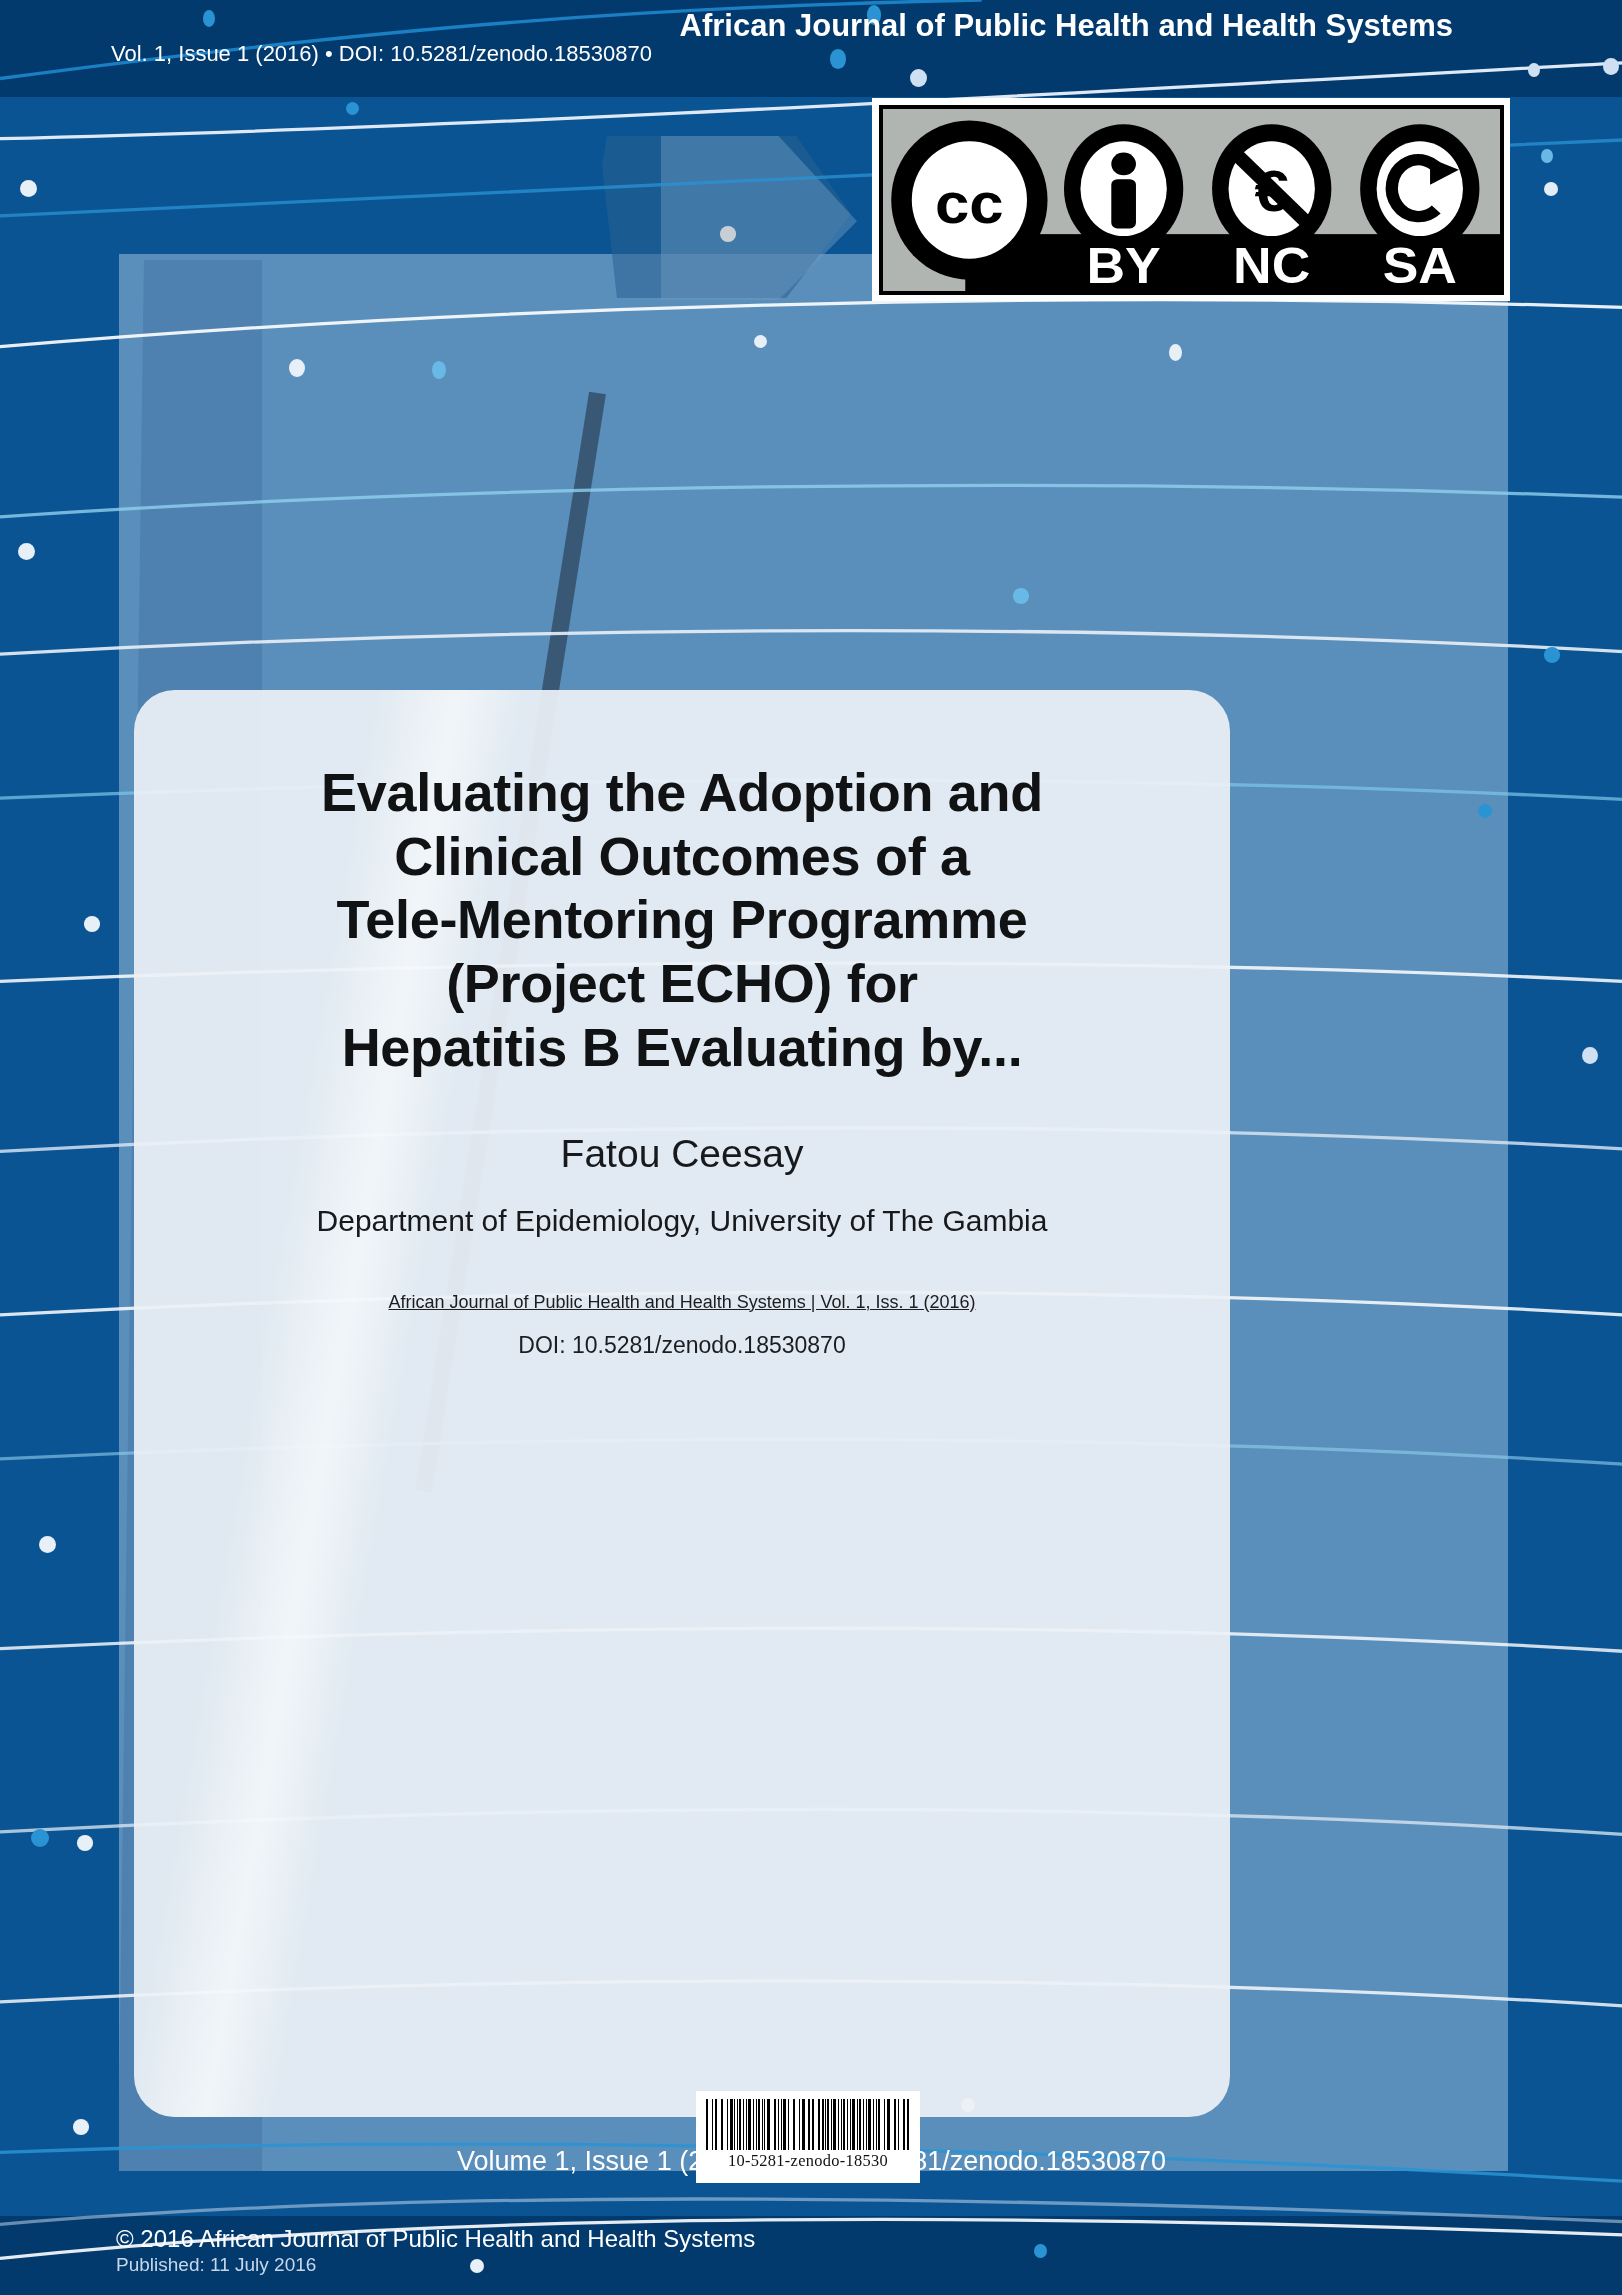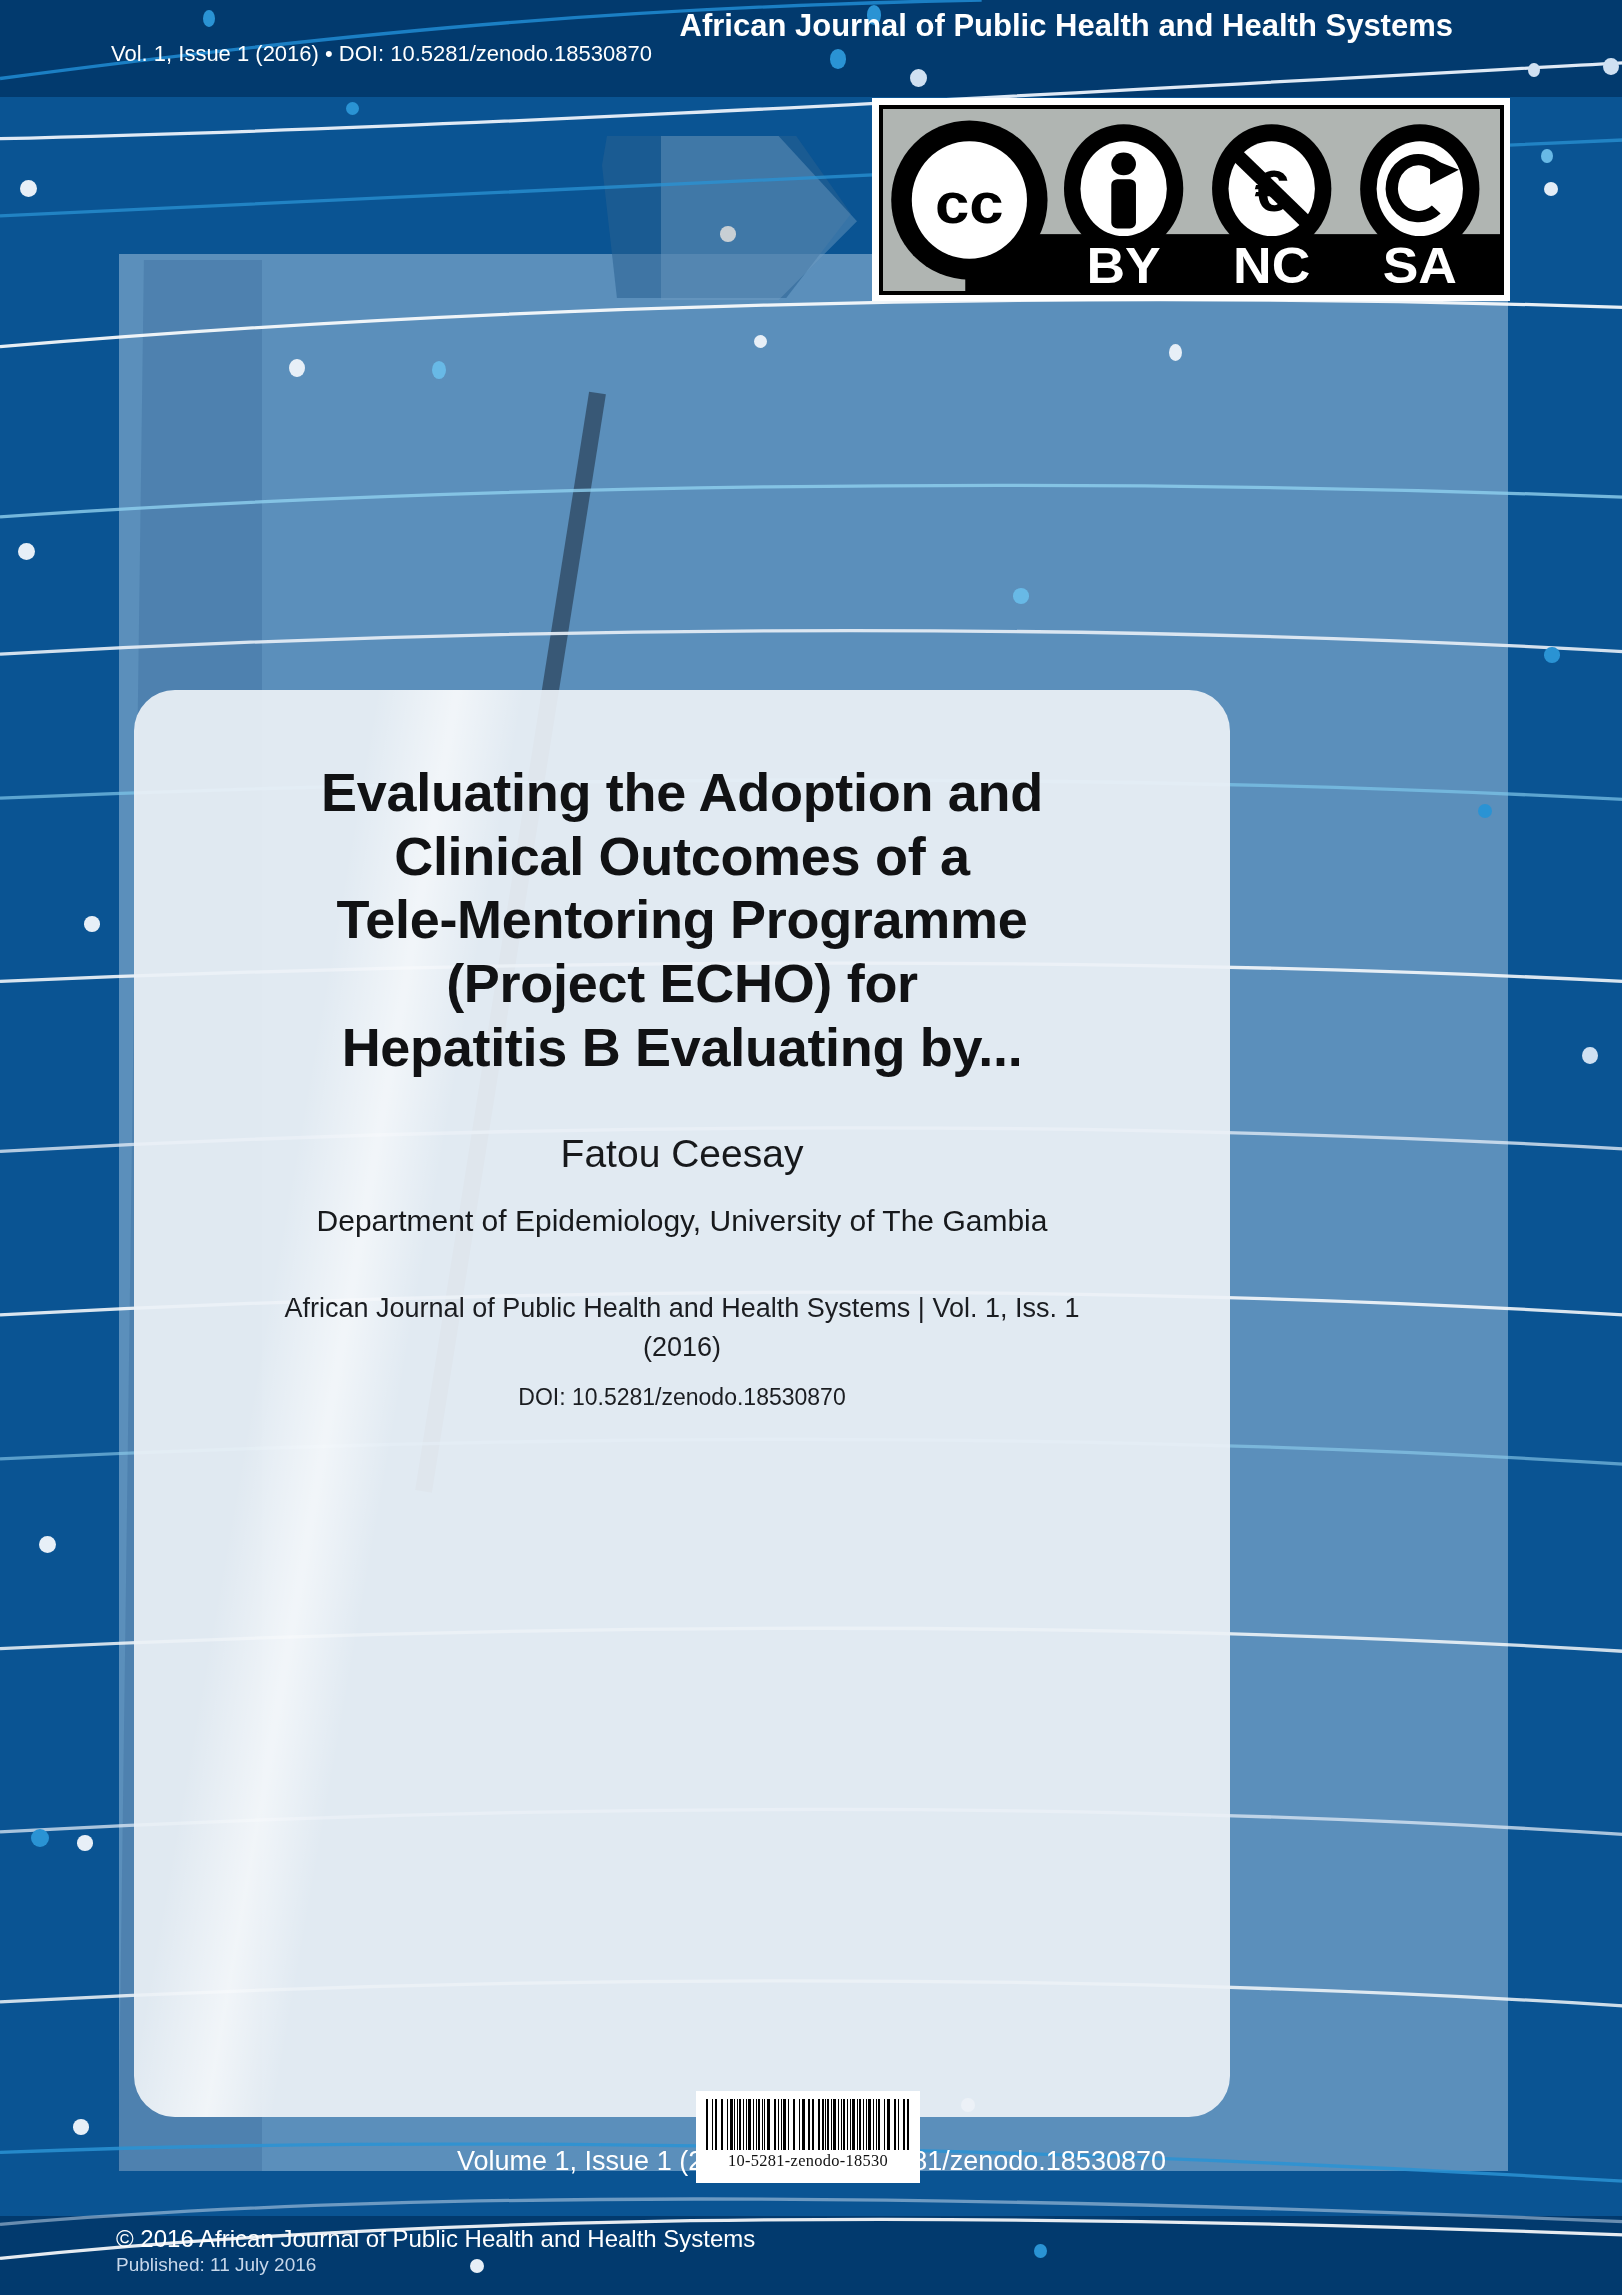--- a/index.html
+++ b/index.html
@@ -82,22 +82,22 @@
   .doc-author{
     position:relative;
     font-size:39px; color:#17191c; margin-top:52px; font-weight:normal;
   }
   .doc-affil{
     position:relative;
     font-size:30px; color:#17191c; margin-top:28px; font-weight:normal;
   }
   .doc-cite{
     position:relative;
-    font-size:27px; color:#1b1d21; margin-top:51px; line-height:1.45;
-    max-width:877px; margin-left:auto; margin-right:auto;
+    font-size:18px; color:#1b1d21; margin-top:51px; line-height:1.45;
+    max-width:877px; margin-left:auto; margin-right:auto;text-decoration:underline;
   }
   .doc-doi{
     position:relative;
     font-size:23px; color:#1b1d21; margin-top:17px;
   }
 
   
   #barcode-box{
     position:absolute; left:696px; top:2091px;
     width:224px; height:92px; background:#ffffff;

